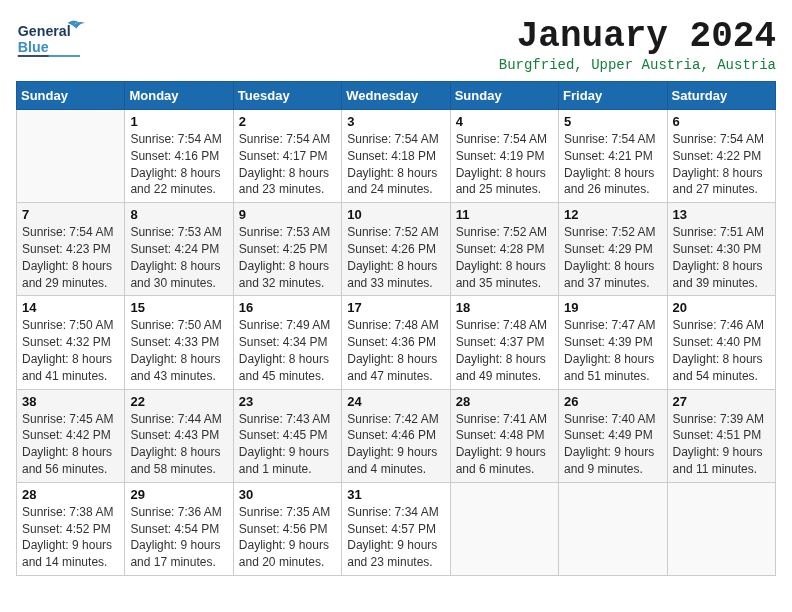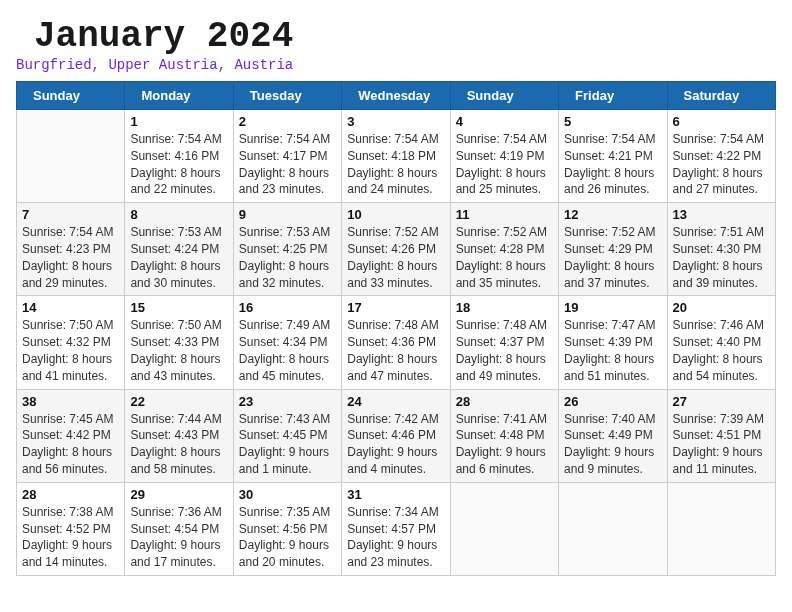--- a/index.html
+++ b/index.html
@@ -20,33 +20,33 @@
       text-align: right;
       font-family: Liberation Mono, monospace;
     }
     .month-title {
       font-size: 36px;
       font-weight: bold;
       color: #1a1a1a;
     }
     .location {
       font-size: 14px;
-      color: #6d28d9;
+      color: #15803d;
     }
     .calendar {
       width: 100%;
       border-collapse: collapse;
       border: 1px solid #ccc;
     }
     .calendar th {
       background: #1a6aad;
       color: #fff;
       font-size: 13px;
       font-weight: bold;
-      padding: 6px 16px;
+      padding: 6px 4px;
       text-align: left;
       border: 1px solid #1a5a9a;
     }
     .calendar td {
       vertical-align: top;
       padding: 4px 5px;
       border: 1px solid #ccc;
       width: 108px;
       min-height: 80px;
       font-size: 10.5px;
@@ -80,20 +80,32 @@
       align-items: center;
     }
     .logo-svg {
       width: 80px;
     }
   </style>
 </head>
 <body>
 
 <div class="header">
+  <div class="logo-container">
+    <svg class="logo-svg" viewBox="0 0 90 50">
+
+      <text x="2" y="22" font-family="Arial" font-weight="bold" font-size="16" fill="#1a3a5c">General</text>
+      <text x="2" y="40" font-family="Arial" font-weight="bold" font-size="16" fill="#3a8fc4">Blue</text>
+
+      <path d="M58 8 Q65 2 72 8 Q68 6 65 10 Q70 5 78 8 Q72 8 68 14 Q64 10 58 8Z" fill="#3a8fc4"></path>
+
+      <rect x="2" y="44" width="35" height="2" fill="#1a3a5c"></rect>
+      <rect x="37" y="44" width="35" height="2" fill="#3a8fc4"></rect>
+    </svg>
+  </div>
   <div class="title-block">
     <div class="month-title">January 2024</div>
     <div class="location">Burgfried, Upper Austria, Austria</div>
   </div>
 </div>
 
 <table class="calendar">
   <thead>
     <tr>
     <th>Sunday</th>

